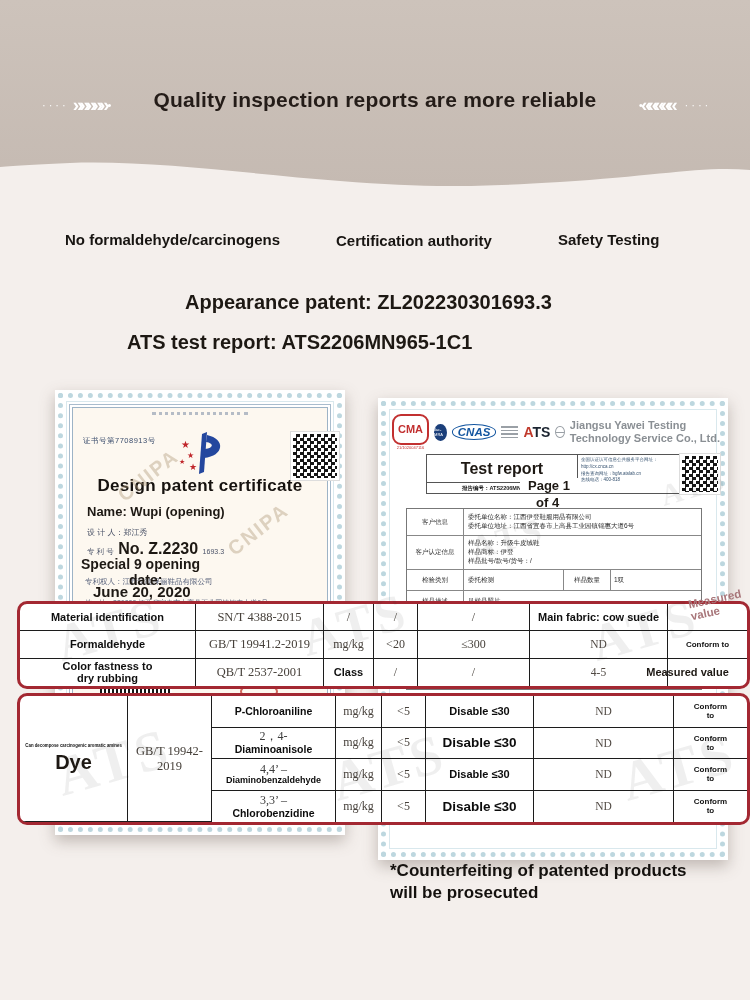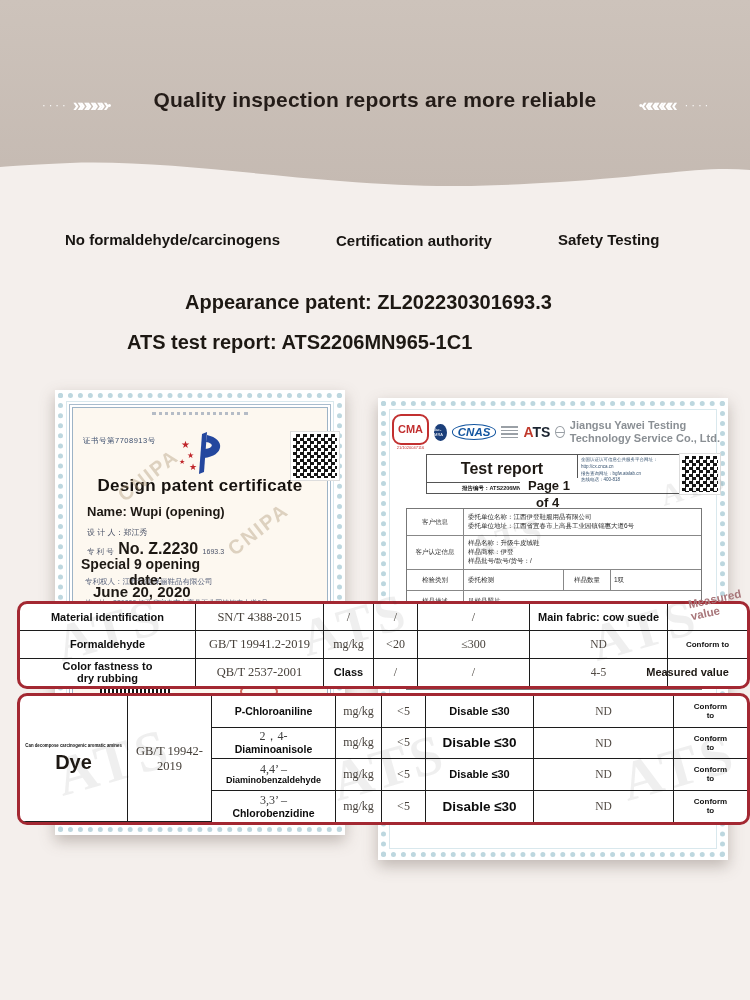--- a/index.html
+++ b/index.html
@@ -379,13 +379,15 @@
 
   <span class="wm" style="left:55px;top:600px;font-size:52px;">ATS</span>
   <span class="wm" style="left:300px;top:595px;font-size:52px;">ATS</span>
   <span class="wm" style="left:590px;top:600px;font-size:52px;">ATS</span>
   <span class="wm" style="left:55px;top:730px;font-size:56px;">ATS</span>
   <span class="wm" style="left:330px;top:735px;font-size:56px;">ATS</span>
   <span class="wm" style="left:620px;top:735px;font-size:56px;">ATS</span>
   <span class="wm" style="left:470px;top:520px;font-size:34px;">ATS</span>
   <span class="wm" style="left:660px;top:470px;font-size:30px;">ATS</span>
 
+  <div class="footer-note">*Counterfeiting of patented products
+will be prosecuted</div>
 </div>
 
 </body></html>

